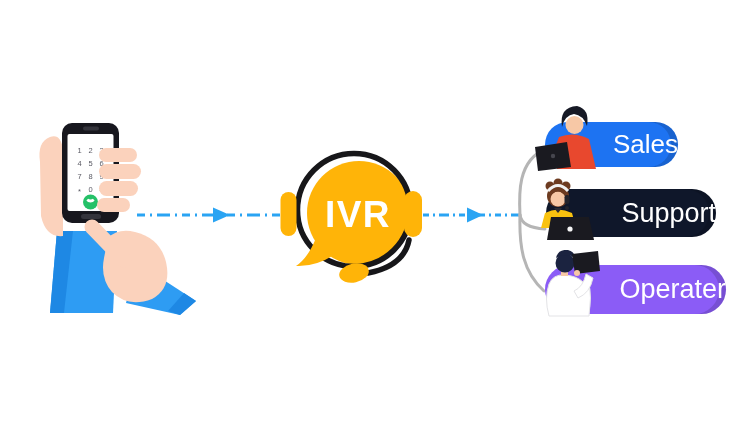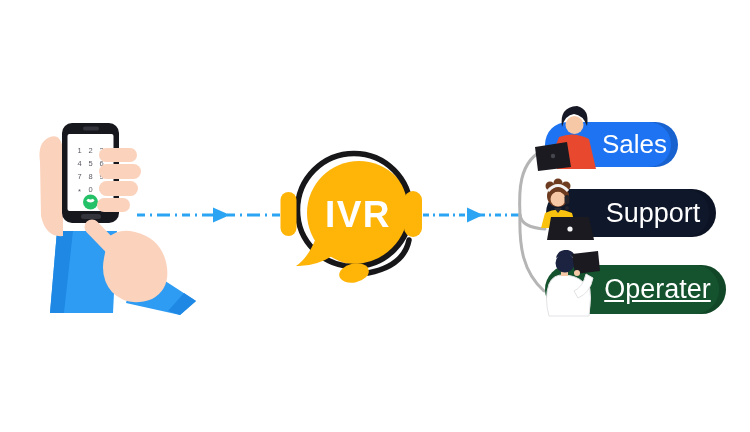--- a/index.html
+++ b/index.html
@@ -4,21 +4,21 @@
 <style>
   html,body{margin:0;padding:0;background:#ffffff;}
   #canvas{
     position:relative;width:750px;height:432px;background:#ffffff;
     overflow:hidden;font-family:"Liberation Sans",sans-serif;
   }
   .abs{position:absolute;}
   svg text{font-family:"Liberation Sans",sans-serif;}
   .pill{
     position:absolute;box-sizing:border-box;display:flex;align-items:center;
-    justify-content:center;color:#ffffff;font-weight:500;
+    justify-content:flex-end;color:#ffffff;font-weight:500;
     box-shadow:inset -7px 0 0 rgba(0,0,0,0.14);
   }
   #pill-sales{left:545px;top:122px;width:133px;height:45px;border-radius:23px;
     padding-left:46px;font-size:26px;}
   #pill-support{left:546px;top:189px;width:170px;height:48px;border-radius:24px;
     padding-left:44px;font-size:27px;}
   #pill-operater{left:545px;top:265px;width:181px;height:49px;border-radius:25px;
     padding-left:44px;font-size:27px;}
 </style>
 </head>
@@ -97,21 +97,21 @@
       <path d="M520,215 C519,247 523,272 544,291"></path>
     </g>
   </svg>
 
   <div class="pill" id="pill-sales" style="background: rgb(29, 115, 242);">
     <span>Sales</span>
   </div>
   <div class="pill" id="pill-support" style="background: #0f172a;">
     <span>Support</span>
   </div>
-  <div class="pill" id="pill-operater" style="background: #14532d; text-decoration: underline;">
+  <div class="pill" id="pill-operater" style="background: #8b5cf6;">
     <span>Operater</span>
   </div>
 
   <svg class="abs" style="left:532px;top:105px" width="72" height="66" viewBox="532 105 72 66">
     <path d="M559,137 Q574,131 589,139 L596,169 L557,169 Q552,151 559,137 Z" fill="#e8482e"></path>
     <path d="M561,141 Q549,147 544,157 L551,163 Q558,152 566,149 Z" fill="#e8482e"></path>
     <circle cx="548" cy="160" r="3.5" fill="#f7c8a6"></circle>
     <circle cx="574.5" cy="125" r="9" fill="#f7c8a6"></circle>
     <path d="M562,127 Q559,107 577,106 Q590,109 587,126 Q583,115 574,114 Q565,115 562,127 Z" fill="#161925"></path>
     <path d="M535,147 L567,142 L571,167 L538,171 Z" fill="#1a1a20"></path>

